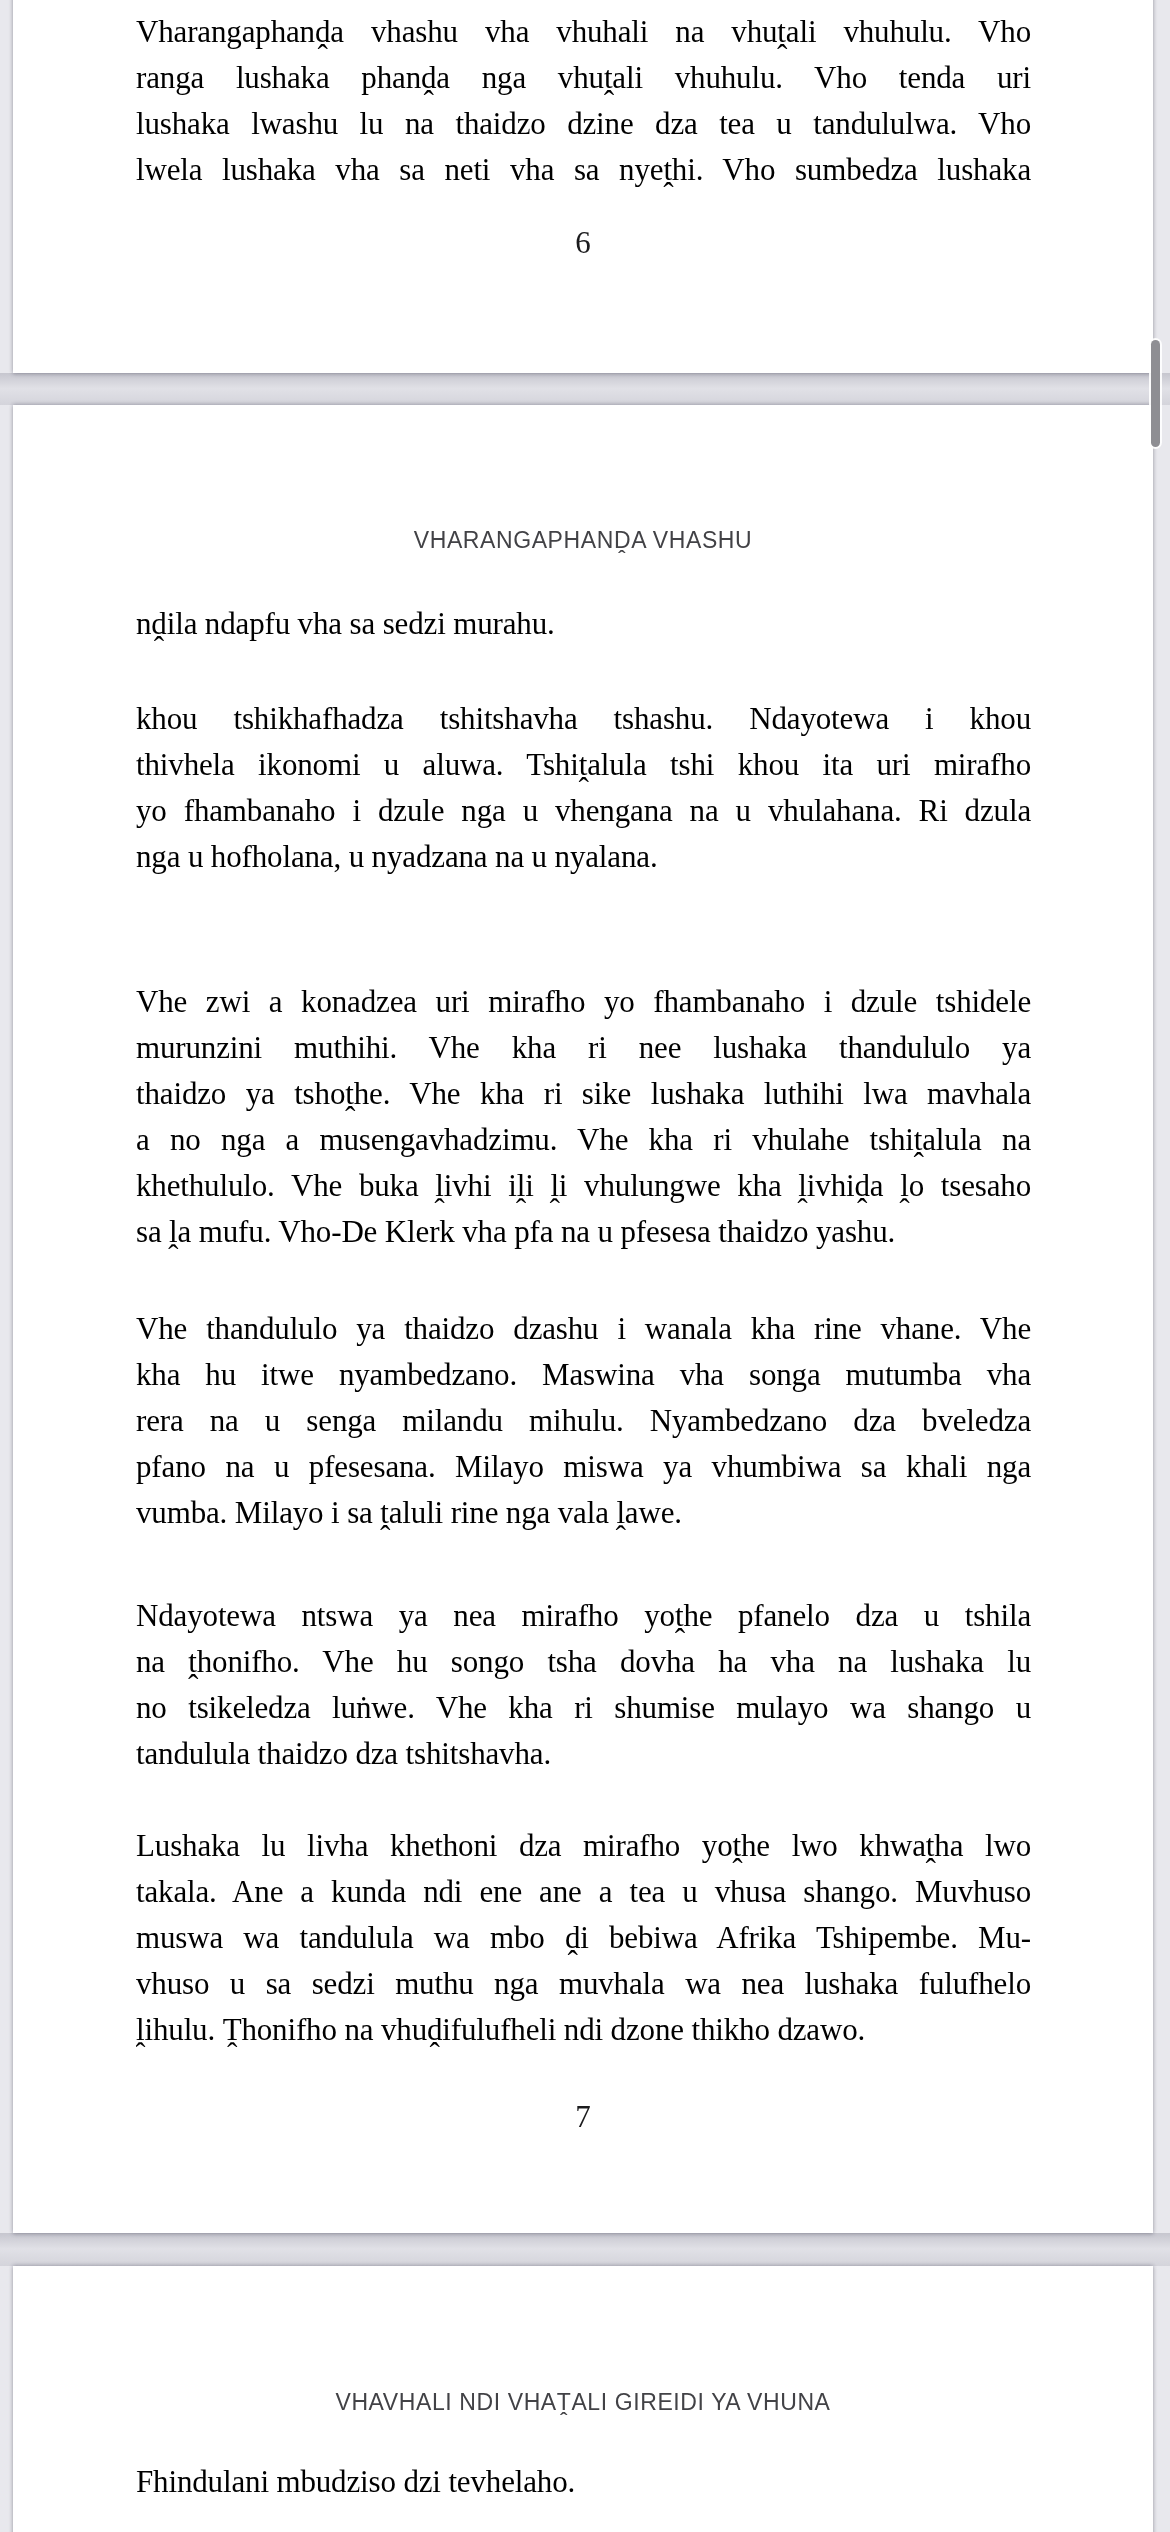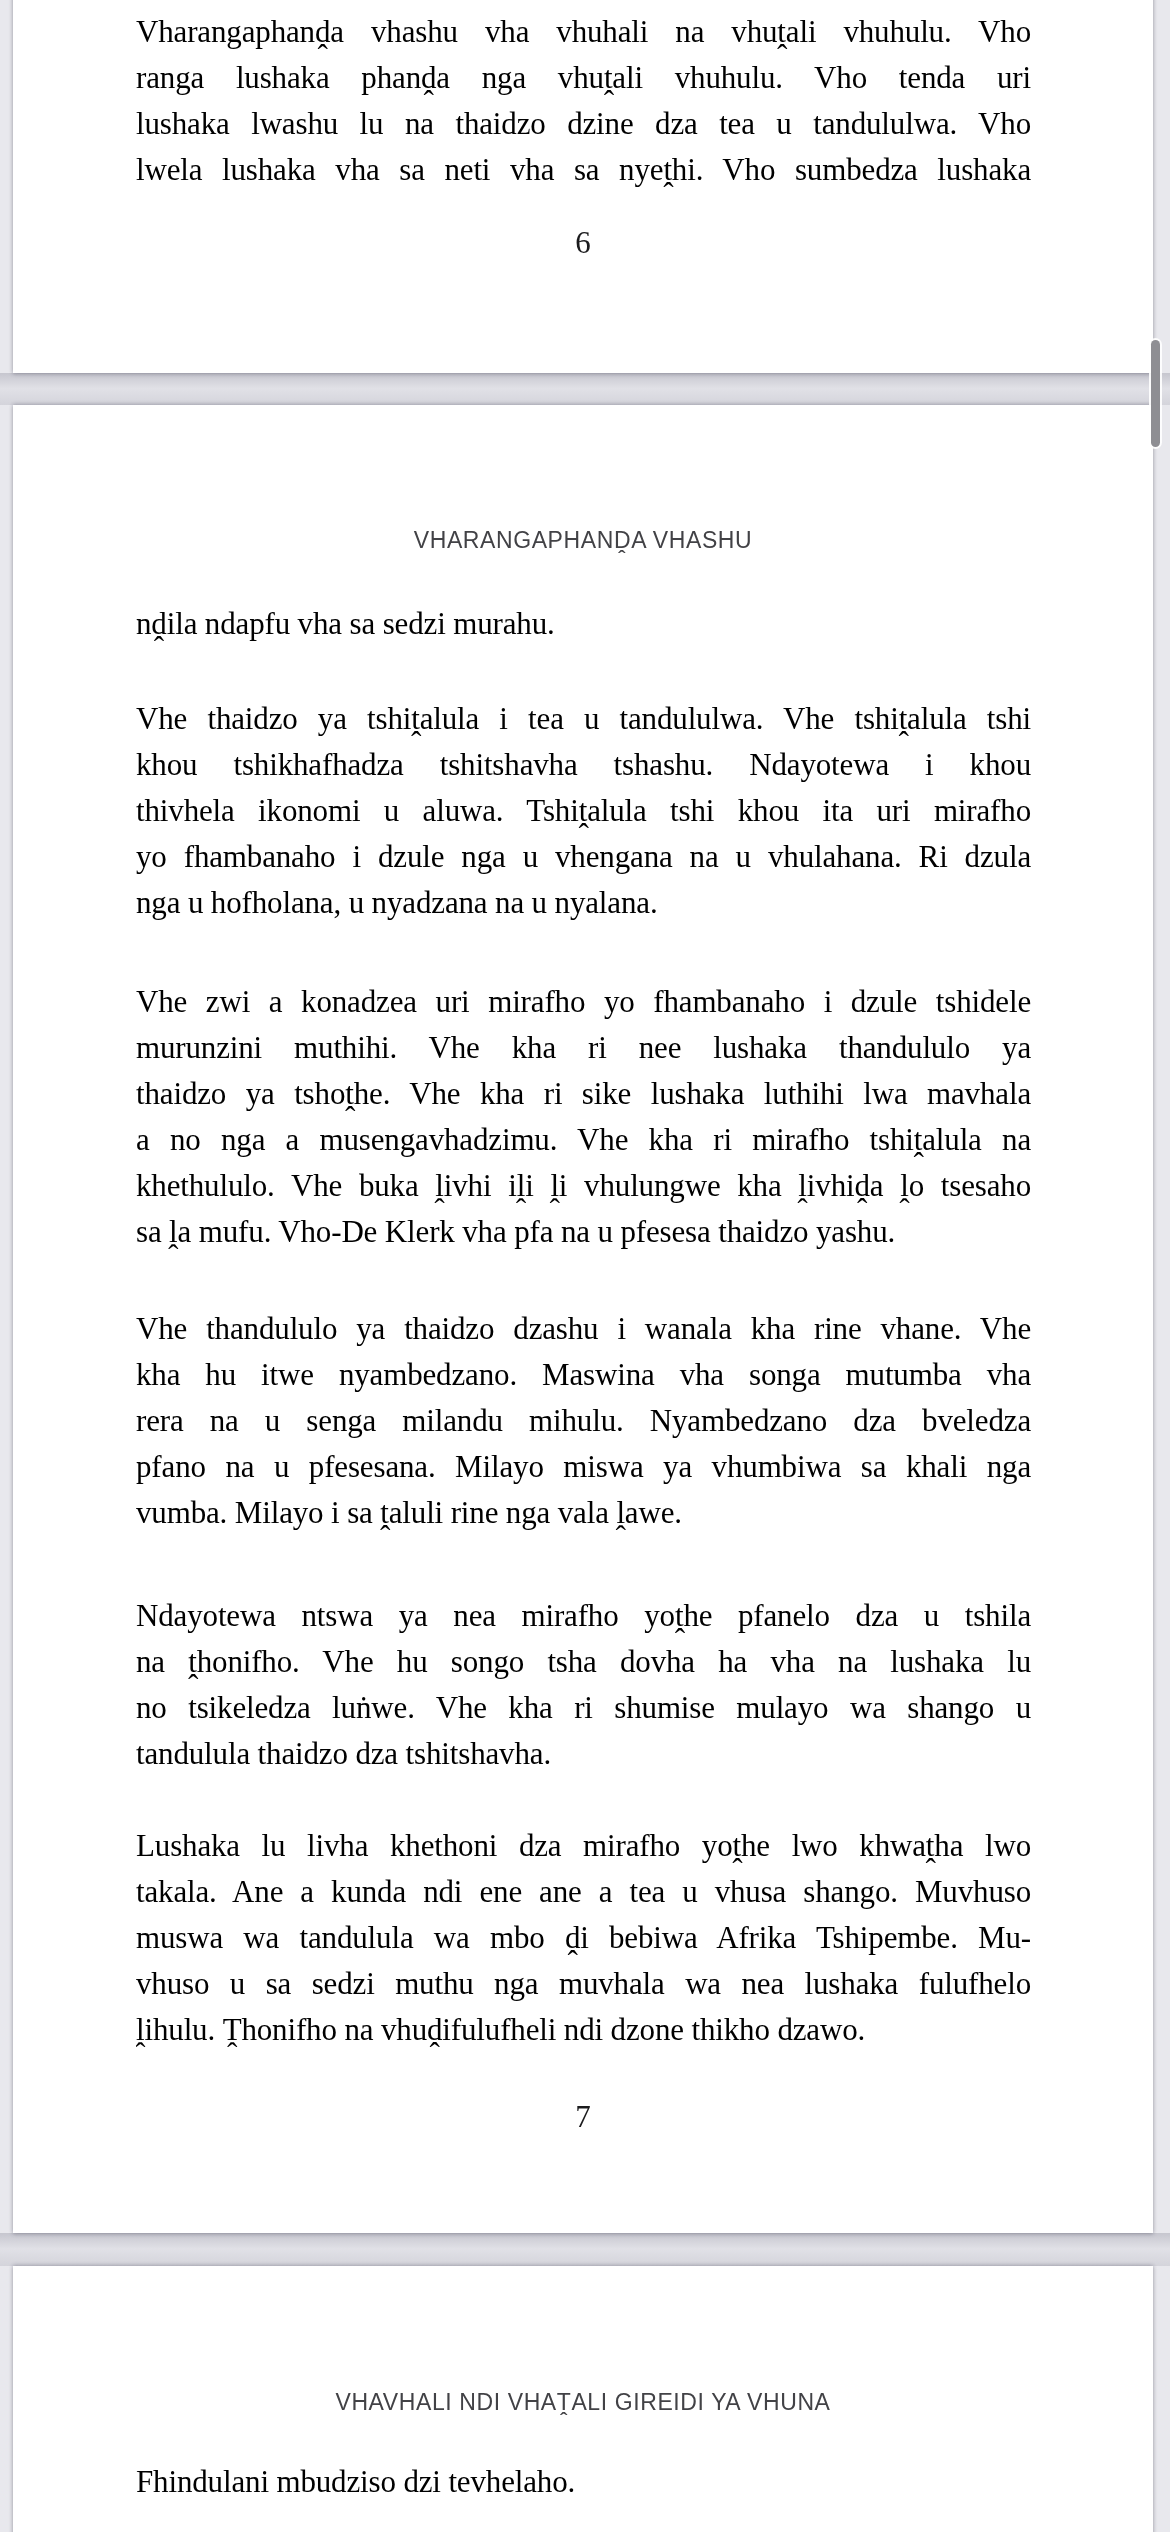--- a/index.html
+++ b/index.html
@@ -65,31 +65,30 @@
       </div>
     </section>
 
   <section class="page page-b">
     <div class="page-header">VHARANGAPHANḒA VHASHU</div>
     <div class="page-number">7</div>
   <div class="para" style="top: 196px;">
         <div class="tl">nḓila ndapfu vha sa sedzi murahu.</div>
       </div>
       <div class="para" style="top: 291px;">
-        <div class="tl j">Vhe thaidzo ya tshiṱalula i tea u tandululwa. Vhe tshiṱalula tshi</div>
         <div class="tl j">khou tshikhafhadza tshitshavha tshashu. Ndayotewa i khou</div>
         <div class="tl j">thivhela ikonomi u aluwa. Tshiṱalula tshi khou ita uri mirafho</div>
         <div class="tl j">yo fhambanaho i dzule nga u vhengana na u vhulahana. Ri dzula</div>
         <div class="tl">nga u hofholana, u nyadzana na u nyalana.</div>
       </div>
       <div class="para" style="top: 574px;">
         <div class="tl j">Vhe zwi a konadzea uri mirafho yo fhambanaho i dzule tshidele</div>
         <div class="tl j">murunzini muthihi. Vhe kha ri nee lushaka thandululo ya</div>
         <div class="tl j">thaidzo ya tshoṱhe. Vhe kha ri sike lushaka luthihi lwa mavhala</div>
-        <div class="tl j">a no nga a musengavhadzimu. Vhe kha ri mirafho tshiṱalula na</div>
+        <div class="tl j">a no nga a musengavhadzimu. Vhe kha ri vhulahe tshiṱalula na</div>
         <div class="tl j">khethululo. Vhe buka ḽivhi iḽi ḽi vhulungwe kha ḽivhiḓa ḽo tsesaho</div>
         <div class="tl">sa ḽa mufu. Vho-De Klerk vha pfa na u pfesesa thaidzo yashu.</div>
       </div>
       <div class="para" style="top: 901px;">
         <div class="tl j">Vhe thandululo ya thaidzo dzashu i wanala kha rine vhane. Vhe</div>
         <div class="tl j">kha hu itwe nyambedzano. Maswina vha songa mutumba vha</div>
         <div class="tl j">rera na u senga milandu mihulu. Nyambedzano dza bveledza</div>
         <div class="tl j">pfano na u pfesesana. Milayo miswa ya vhumbiwa sa khali nga</div>
         <div class="tl">vumba. Milayo i sa ṱaluli rine nga vala ḽawe.</div>
       </div>

